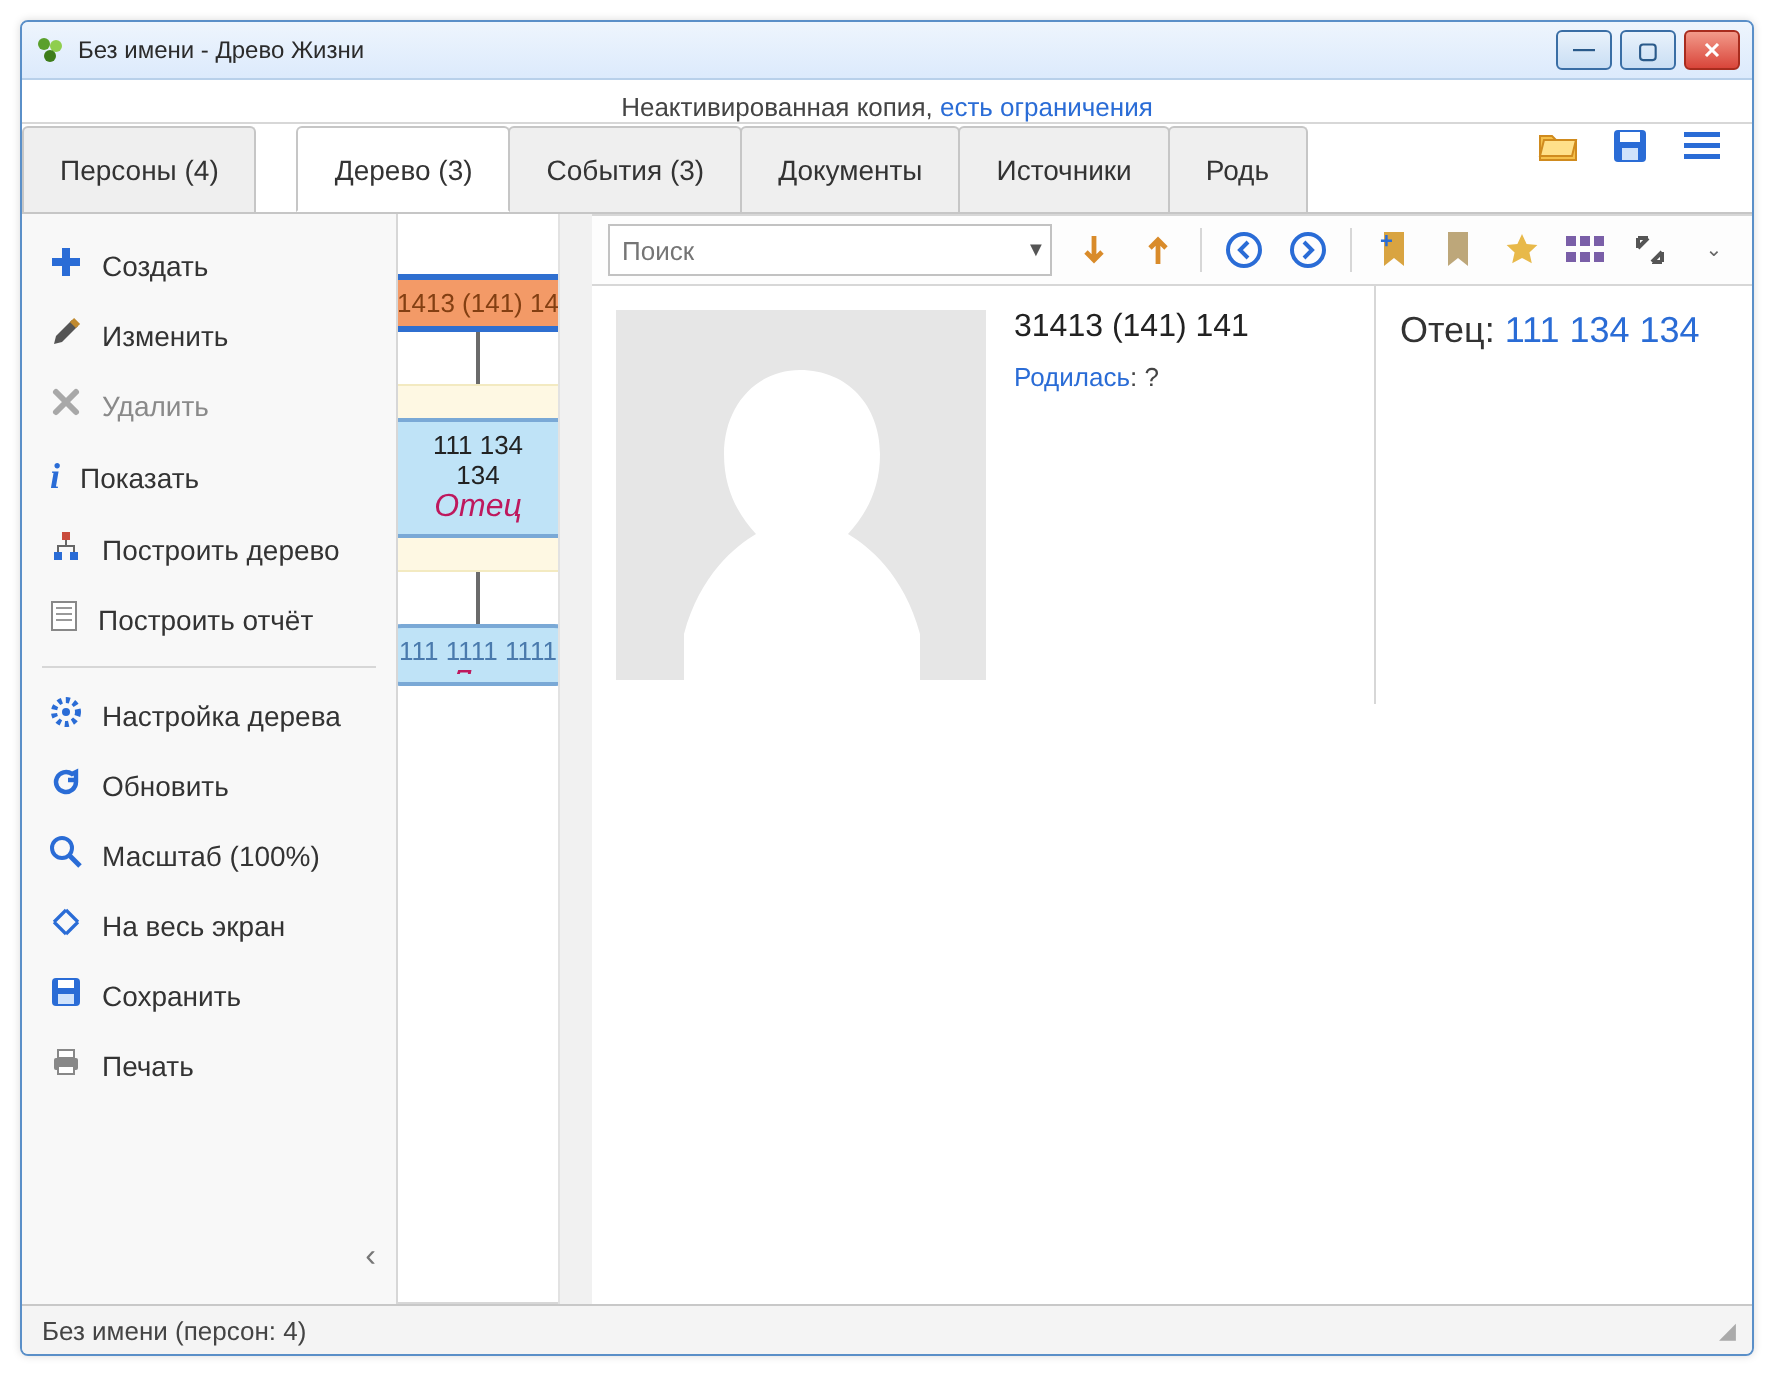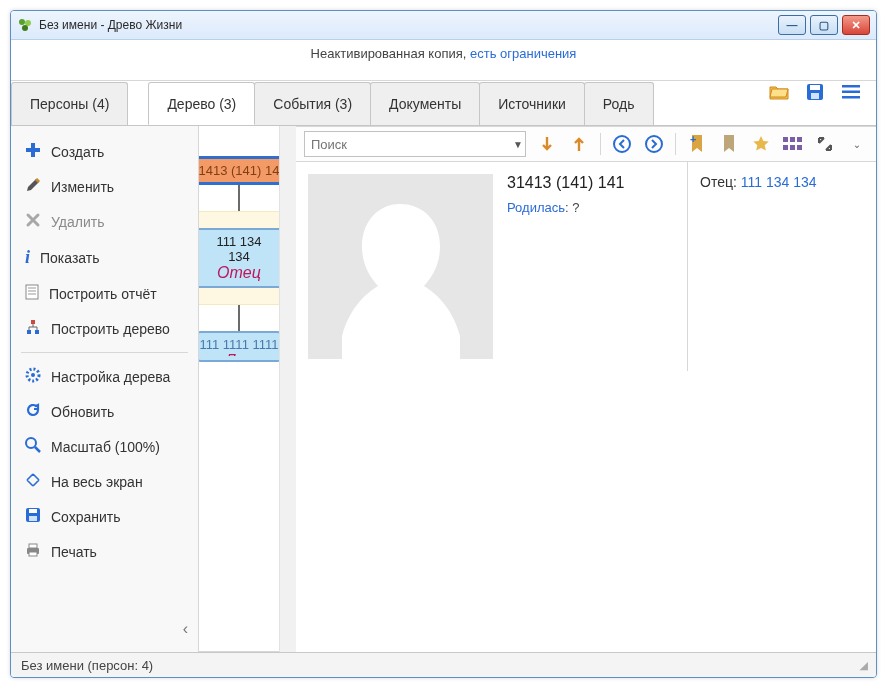--- a/index.html
+++ b/index.html
@@ -41,21 +41,21 @@
     font-size:11px;color:#2a5a8a;font-weight:bold;
   }
   .winbtn.close{background:linear-gradient(#f29a8a,#d9453a);color:#fff;border-color:#a82c1e}
   
   .strip{
     background:#fff;
     border-bottom:1px solid #d7d7d7;
     text-align:center;
     font-size:13px;
     color:#444;
-    padding:6px 0 19px;
+    padding:6px 0 0;
   }
   .strip a{color:#2a6cd6;text-decoration:none}
   
   .tabbar{
     display:flex;
     align-items:flex-start;
     background:#fff;
     border-bottom:1px solid #c6c6c6;
     position:relative;
     height:44px;
@@ -175,21 +175,21 @@
   .silhouette{
     width:185px;height:185px;
     background:#e6e6e6;
     display:flex;align-items:flex-end;justify-content:center;
     overflow:hidden;
   }
   .persondata{flex:1}
   .persondata h3{margin:0 0 8px;font-size:16px;font-weight:normal;color:#222}
   .persondata .born .lbl{color:#2a6cd6}
   .persondata .born .val{color:#444}
-  .relpanel{flex:1;padding:12px;font-size:14px}
+  .relpanel{flex:1;padding:12px;font-size:18px}
   .relpanel .lbl{color:#333}
   .relpanel a{color:#2a6cd6;text-decoration:none}
   
   .status{
     height:24px;
     border-top:1px solid #c8c8c8;
     background:#f4f4f4;
     display:flex;align-items:center;
     padding:0 10px;
     font-size:13px;color:#444;
@@ -278,36 +278,36 @@
         <span><svg width="16" height="16" viewBox="0 0 16 16">
               <path d="M3 3l10 10M13 3L3 13" stroke="#a8a8a8" stroke-width="3" stroke-linecap="round"></path>
             </svg></span>
         <span>Удалить</span>
       </div>
       <div class="side-item">
         <span style="color:#2a6cd6;font:italic bold 18px Georgia">i</span>
         <span>Показать</span>
       </div>
       <div class="side-item">
+        <span><svg width="16" height="16" viewBox="0 0 16 16">
+              <rect x="6" y="1" width="4" height="4" fill="#c94b3c"></rect>
+              <rect x="2" y="11" width="4" height="4" fill="#2a6cd6"></rect>
+              <rect x="10" y="11" width="4" height="4" fill="#2a6cd6"></rect>
+              <path d="M8 5v3M8 8H4v3M8 8h4v3" stroke="#666" fill="none"></path>
+            </svg></span>
+        <span>Построить дерево</span>
+      </div>
+      <div class="side-item">
         <span><svg width="14" height="16" viewBox="0 0 14 16">
               <rect x="1" y="1" width="12" height="14" fill="#fff" stroke="#888"></rect>
               <line x1="3" y1="4" x2="11" y2="4" stroke="#999"></line>
               <line x1="3" y1="7" x2="11" y2="7" stroke="#999"></line>
               <line x1="3" y1="10" x2="11" y2="10" stroke="#999"></line>
             </svg></span>
         <span>Построить отчёт</span>
-      </div>
-      <div class="side-item">
-        <span><svg width="16" height="16" viewBox="0 0 16 16">
-              <rect x="6" y="1" width="4" height="4" fill="#c94b3c"></rect>
-              <rect x="2" y="11" width="4" height="4" fill="#2a6cd6"></rect>
-              <rect x="10" y="11" width="4" height="4" fill="#2a6cd6"></rect>
-              <path d="M8 5v3M8 8H4v3M8 8h4v3" stroke="#666" fill="none"></path>
-            </svg></span>
-        <span>Построить дерево</span>
       </div>
 
       <div class="side-sep"></div>
 
       <div class="side-item">
         <span><svg width="16" height="16" viewBox="0 0 16 16">
               <circle cx="8" cy="8" r="6" fill="none" stroke="#2a6cd6" stroke-width="3" stroke-dasharray="2 2"></circle>
               <circle cx="8" cy="8" r="2" fill="#2a6cd6"></circle>
             </svg></span>
         <span>Настройка дерева</span>

